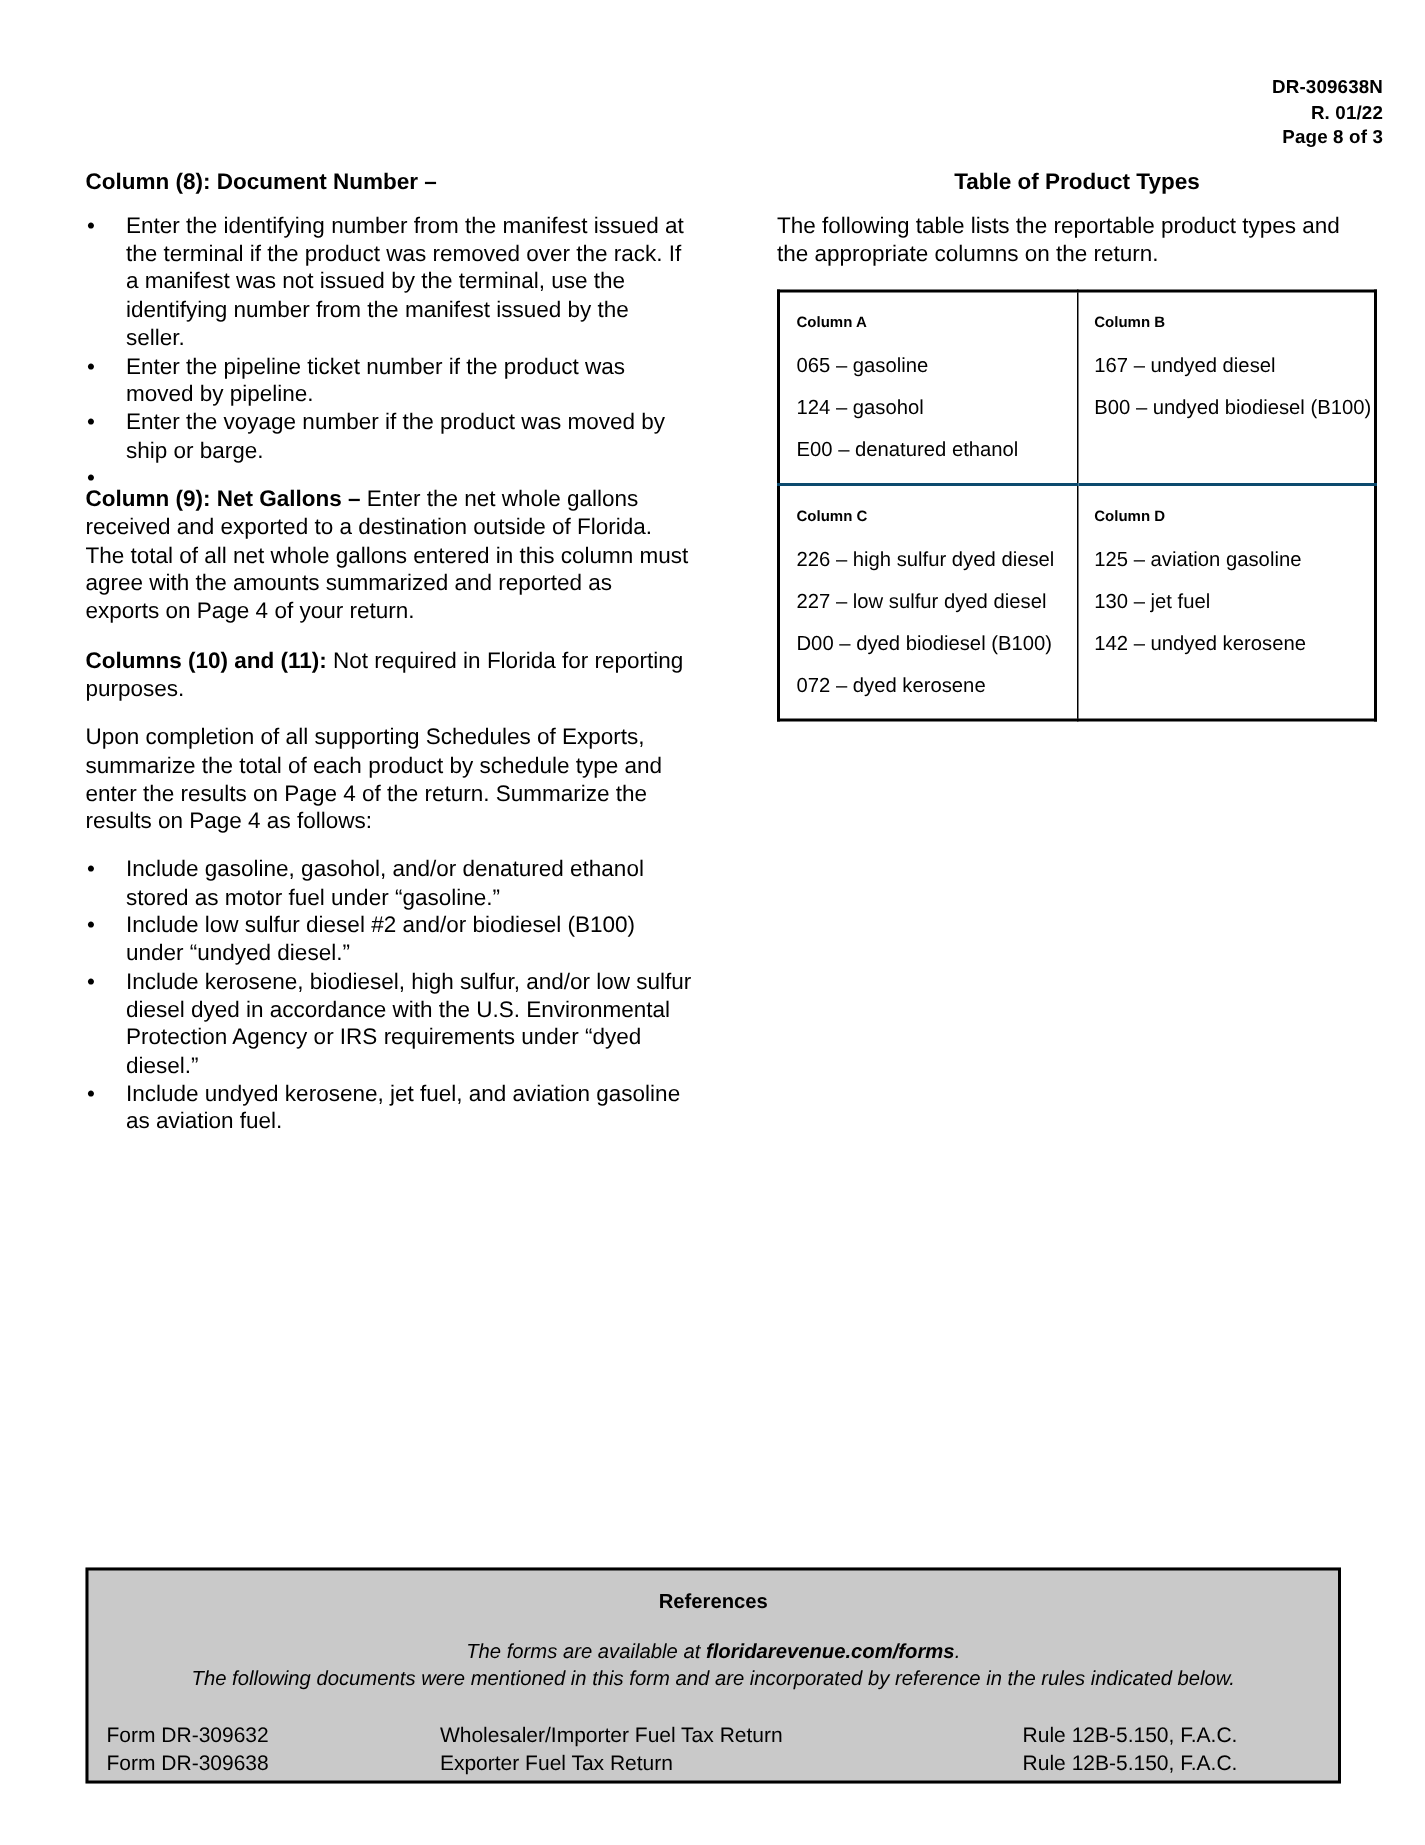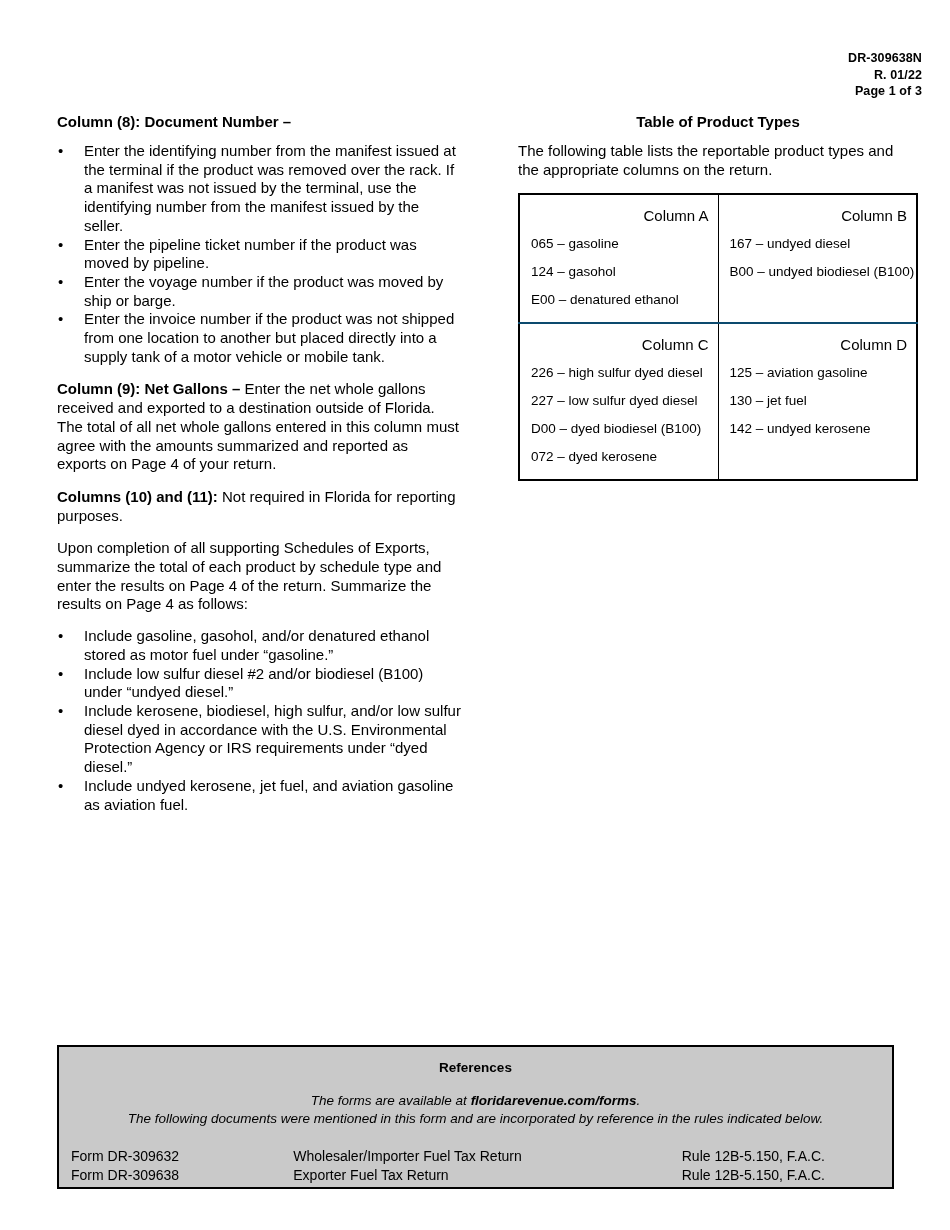--- a/index.html
+++ b/index.html
@@ -107,23 +107,23 @@
     padding: 0;
     width: 50%;
   }
   table.ptypes tr.split-row td {
     border-top: 2px solid #0c4a6e;
   }
   .cell-inner {
     padding: 9px 9px 12px 11px;
   }
   .cell-title {
-    font-size: 15px;
-    font-weight: normal;
-    text-align: right;
+    font-size: 10px;
+    font-weight: bold;
+    text-align: left;
     margin: 2px 0 11px 0;
     line-height: 19px;
   }
   .cell-item {
     font-size: 13.5px;
     line-height: 16px;
     margin: 0 0 12px 0;
     white-space: nowrap;
   }
   .cell-item:last-child {
@@ -176,21 +176,21 @@
   .refs-c3 { width: 210px; }
 </style>
 </head>
 <body>
 
 <div class="page">
 
   <div class="doc-header">
     <div>DR-309638N</div>
     <div>R. 01/22</div>
-    <div>Page 1 of 3</div>
+    <div>Page 8 of 3</div>
   </div>
 
   <div class="col-left">
 
     <div class="section-head">Column (8): Document Number –</div>
 
     <ul class="bullets">
       <li>
         <span class="bullet-dot">•</span>
         <span>Enter the identifying number from the manifest issued at the terminal if the product was removed over the rack. If a manifest was not issued by the terminal, use the identifying number from the manifest issued by the seller.</span>
@@ -198,21 +198,20 @@
       <li>
         <span class="bullet-dot">•</span>
         <span>Enter the pipeline ticket number if the product was moved by pipeline.</span>
       </li>
       <li>
         <span class="bullet-dot">•</span>
         <span>Enter the voyage number if the product was moved by ship or barge.</span>
       </li>
       <li>
         <span class="bullet-dot">•</span>
-        <span>Enter the invoice number if the product was not shipped from one location to another but placed directly into a supply tank of a motor vehicle or mobile tank.</span>
       </li>
     </ul>
 
     <p class="para"><span class="lead-bold">Column (9): Net Gallons – </span><span>Enter the net whole gallons received and exported to a destination outside of Florida. The total of all net whole gallons entered in this column must agree with the amounts summarized and reported as exports on Page 4 of your return.</span></p>
 
     <p class="para"><span class="lead-bold">Columns (10) and (11): </span><span>Not required in Florida for reporting purposes.</span></p>
 
     <p class="para tight">Upon completion of all supporting Schedules of Exports, summarize the total of each product by schedule type and enter the results on Page 4 of the return. Summarize the results on Page 4 as follows:</p>
 
     <ul class="bullets">

